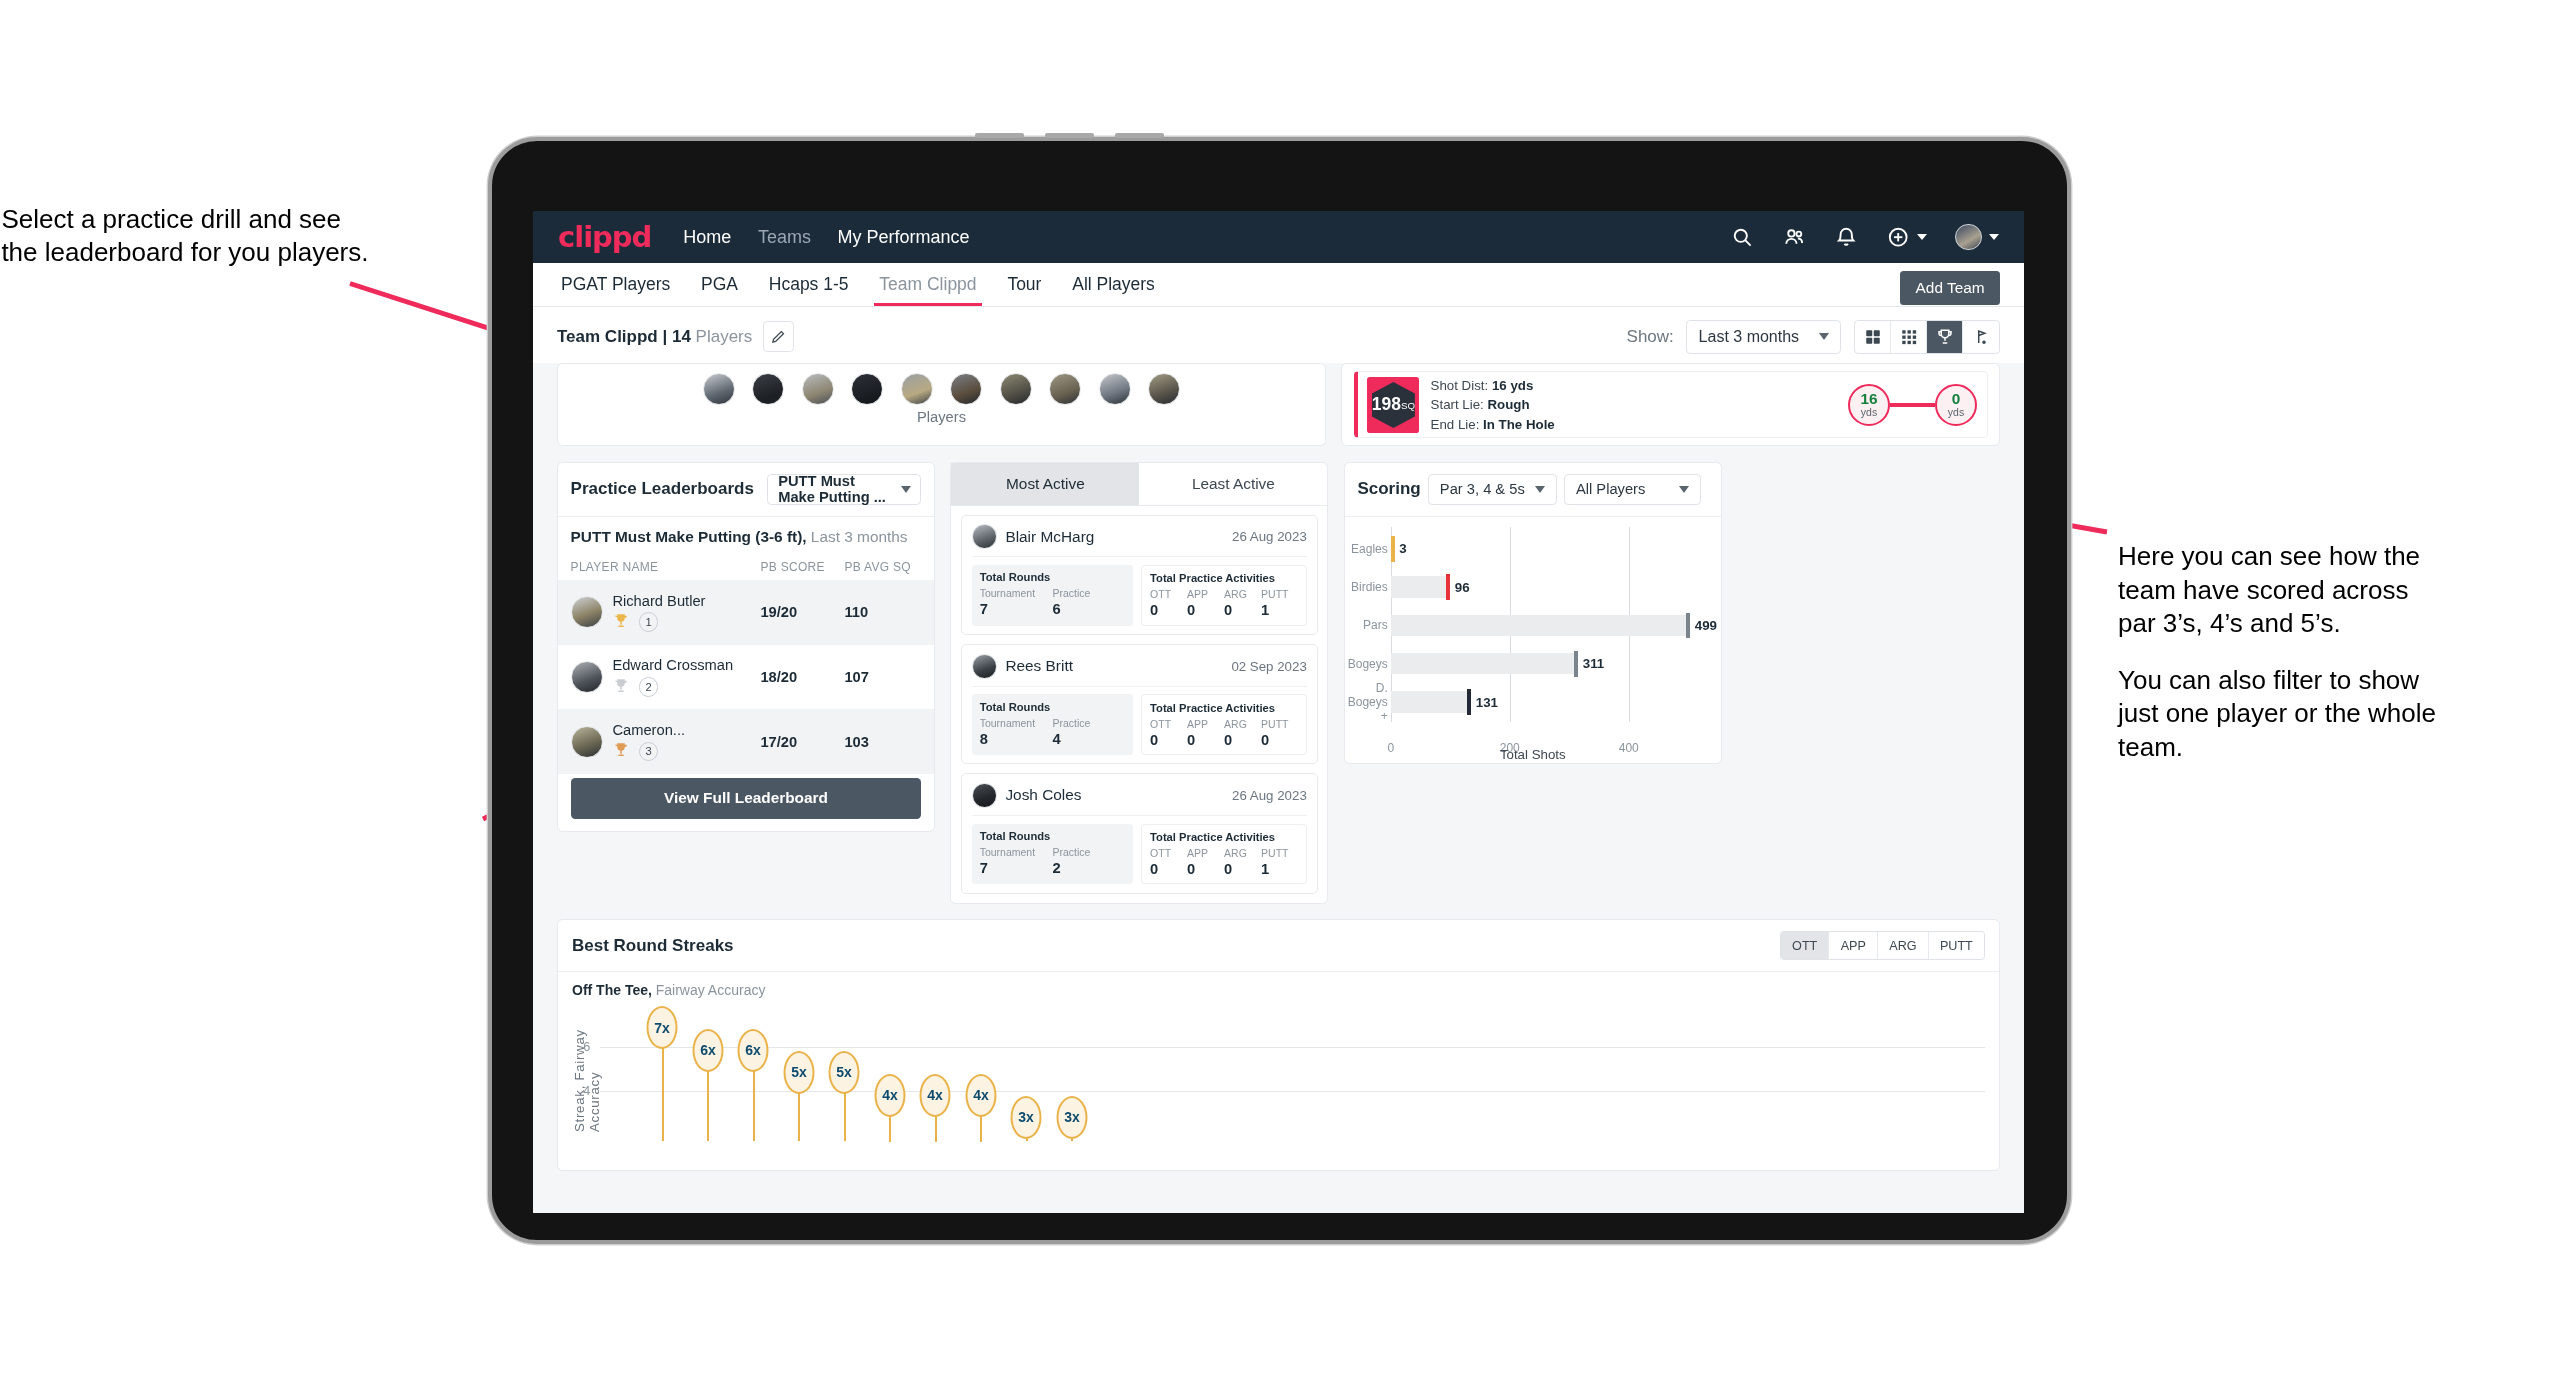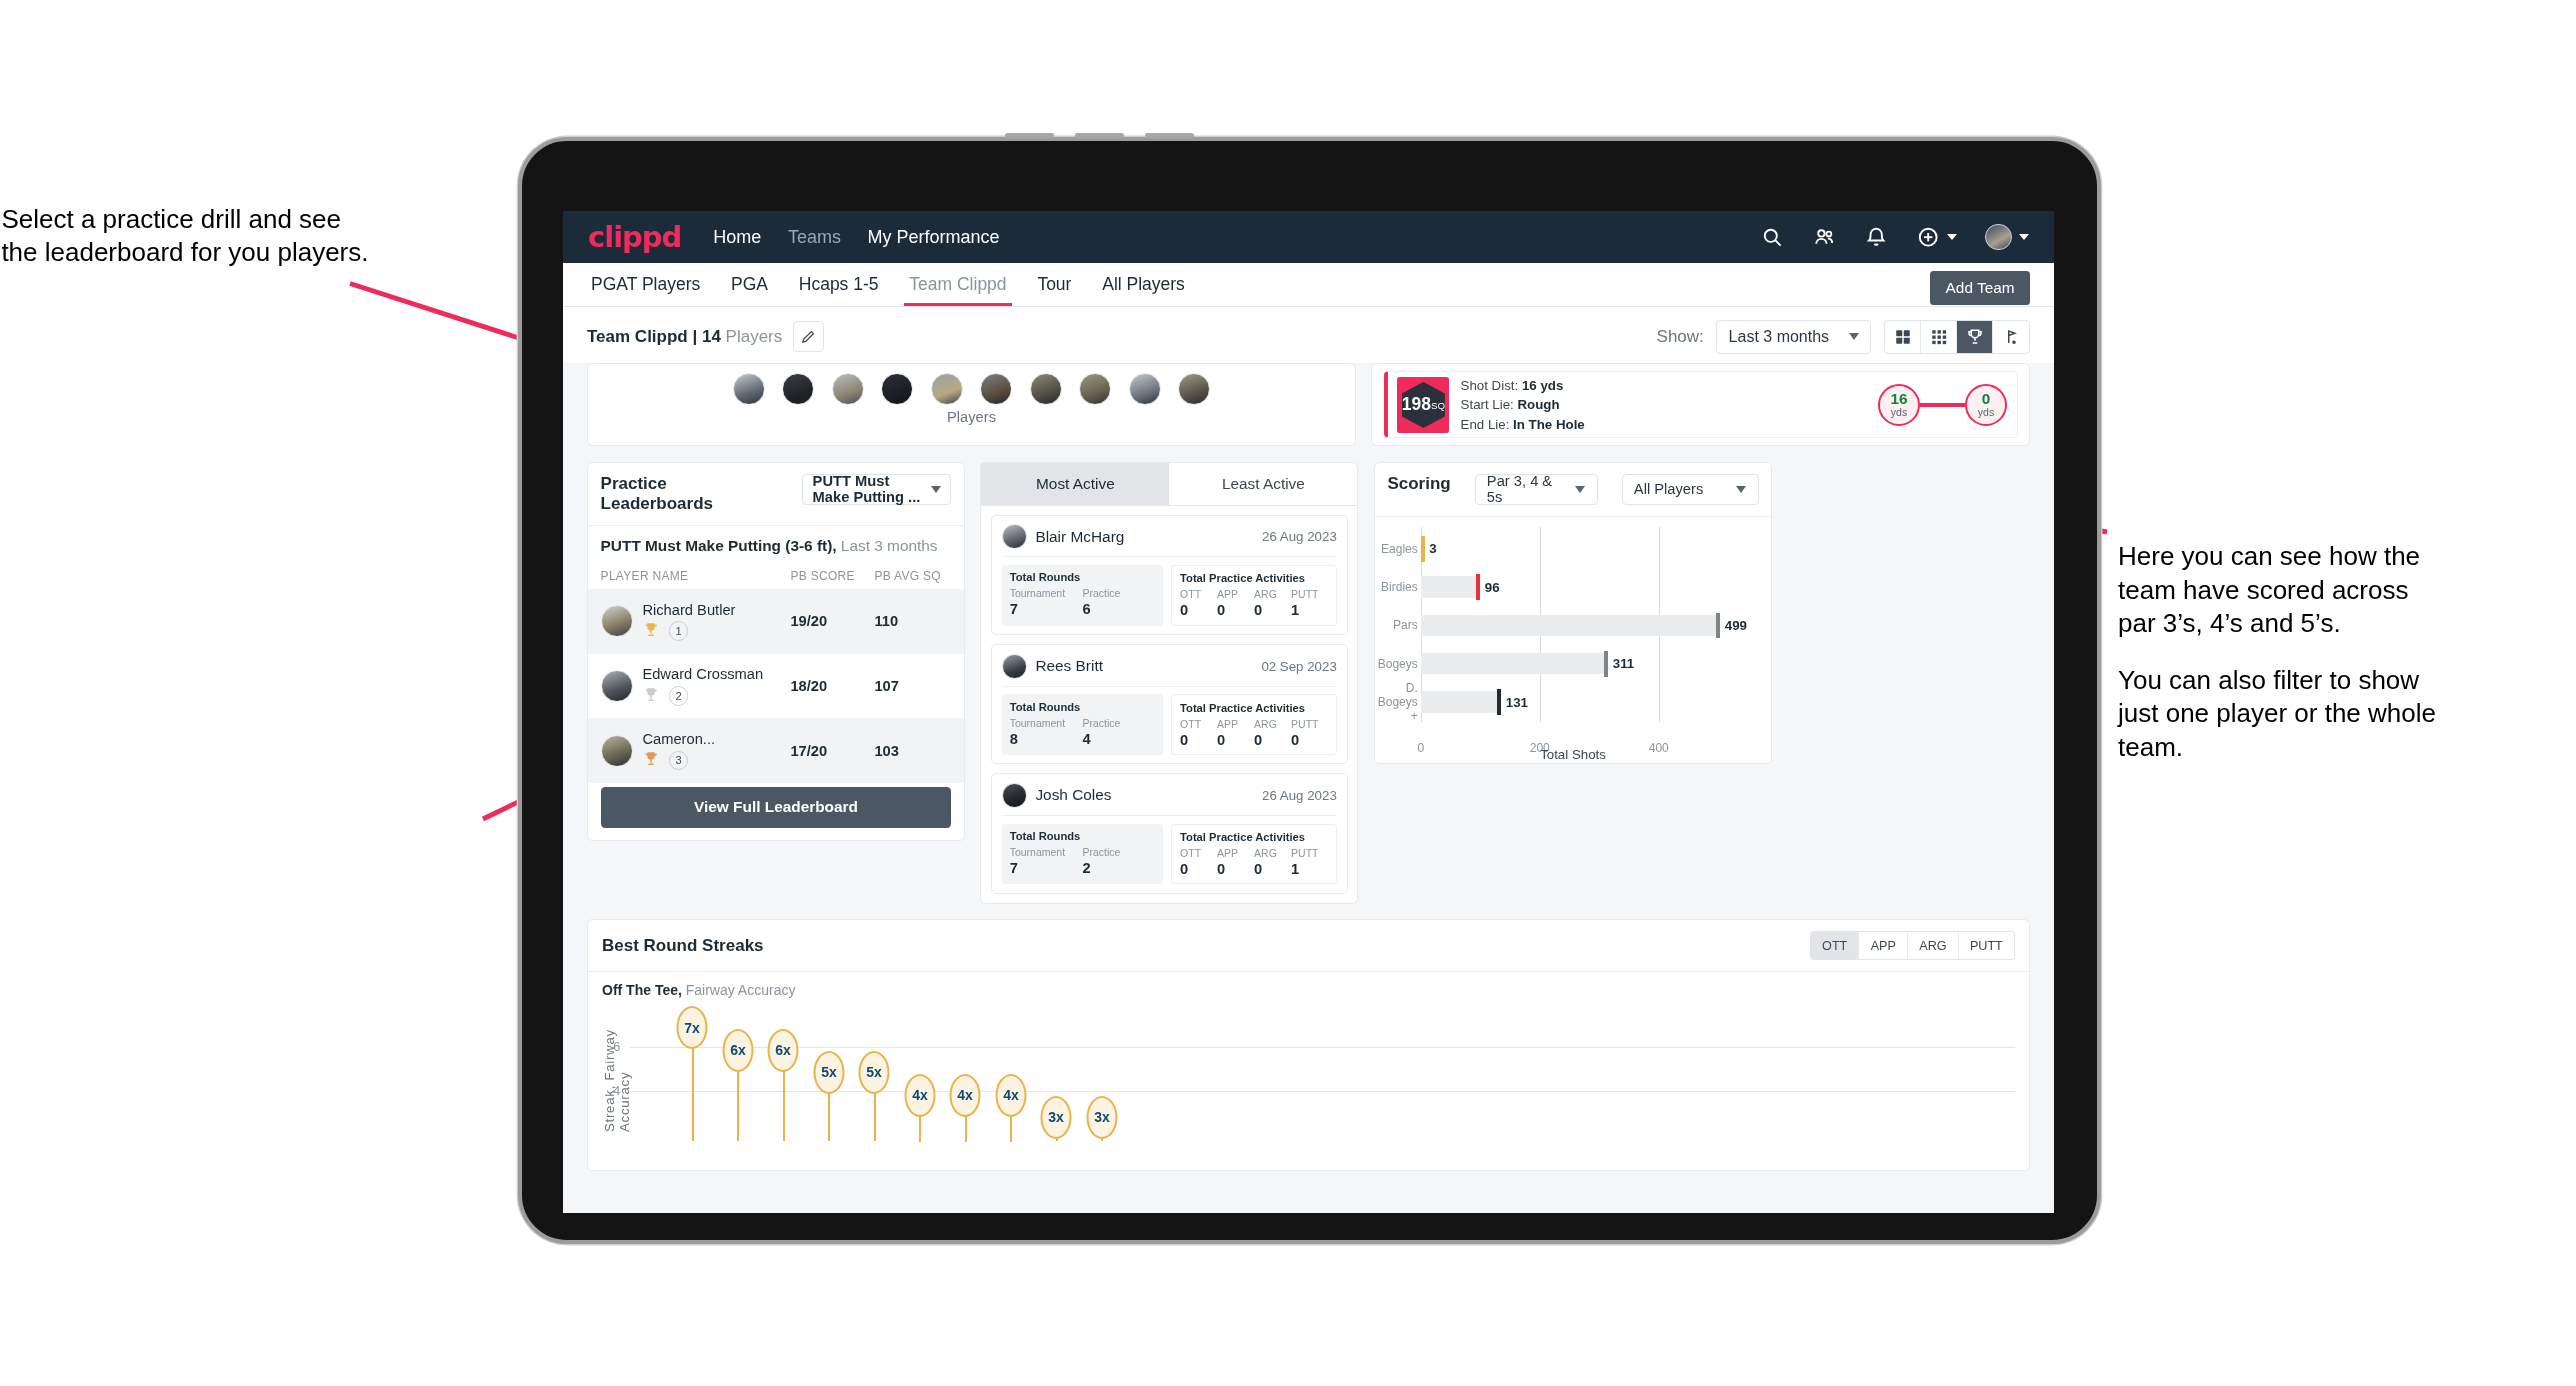--- a/index.html
+++ b/index.html
@@ -22,21 +22,21 @@
   }
   #anno-tl { left: 1.4px;  top: 203px; width: 532px; }
   #anno-bl { left: 1.4px;  top: 777px; width: 511px; }
   #anno-r  { left: 2118px; top: 507px; width: 462px; }
   .anno .blk + .blk { display:block; margin-top: 24px; }
 
   .arrow { position:absolute; overflow:visible; pointer-events:none; }
 
   
   .device {
-    position: absolute; left: 518px; top: 137px;
+    position: absolute; left: 488px; top: 137px;
     width: 1583px; height: 1107px;
     background: #141414;
     border-radius: 49px;
     border: 4.9px solid #9c9c9c;
     box-shadow: 0 0 0 1.4px #cfcfcf;
   }
   .dev-btn { position:absolute; background:#a8a8a8; height:4.2px; border-radius:2.1px; top:-7.7px; }
   .screen {
     position:absolute; left: 41px; top: 70px;
     width: 1491px; height: 1002px;
@@ -128,21 +128,21 @@
   .ycirc .u{font-size:10.5px;color:#5a646e;}
   .yline{ width:45px;height:3.5px;background:#ef2b5c; }
 
   
   .panels { display:flex; gap:15.4px; padding: 15.4px 24px 0 24px; align-items:flex-start; }
   .panel { background:#fff; border:0.7px solid #e6e9ed; border-radius:5.6px; }
   .p1 { flex:0 0 378px; }
   .p2 { flex:0 0 378px; }
   .p3 { flex:0 0 378px; }
 
-  .phead { display:flex; padding:11.2px 12.6px; gap:24px; border-bottom:0.7px solid #eceef1; }
+  .phead { display:flex; align-items:center; padding:11.2px 12.6px; gap:7px; border-bottom:0.7px solid #eceef1; }
   .ptitle { font-size:17px; font-weight:700; color:#1d2b36; }
 
   .drillsel { margin-left:auto; border:0.7px solid #dfe3e7; border-radius:4.2px; height:31px;
               display:flex; align-items:center; padding:0 9.8px; gap:8.4px; font-size:14.7px; color:#1d2b36; font-weight:700;
               width:154px; justify-content:space-between; }
 
   .drillname { padding:11.2px 12.6px 5.6px 12.6px; font-size:15.4px; color:#1d2b36; }
   .drillname b{font-weight:700;}
   .drillname span{ color:#8b949d; font-weight:400; }
 

